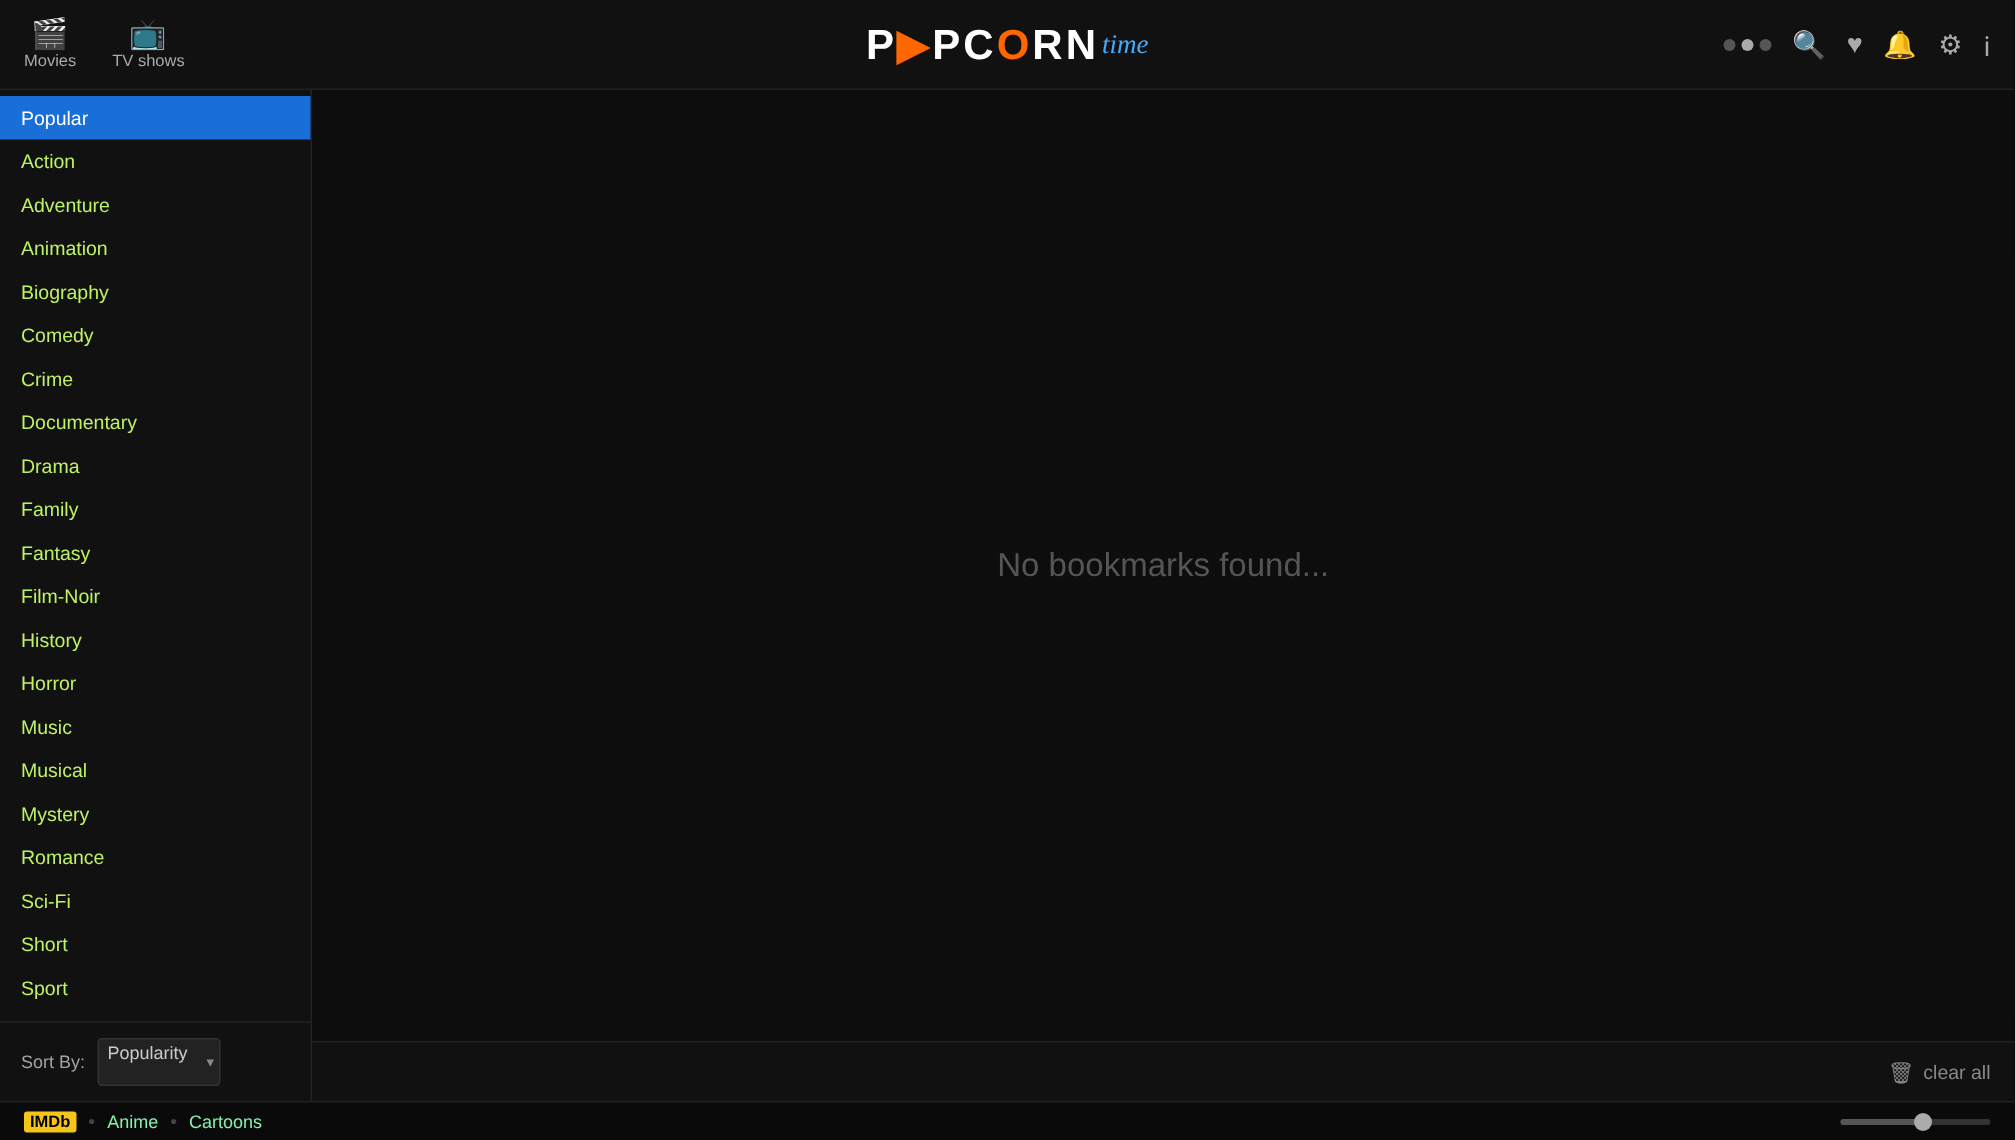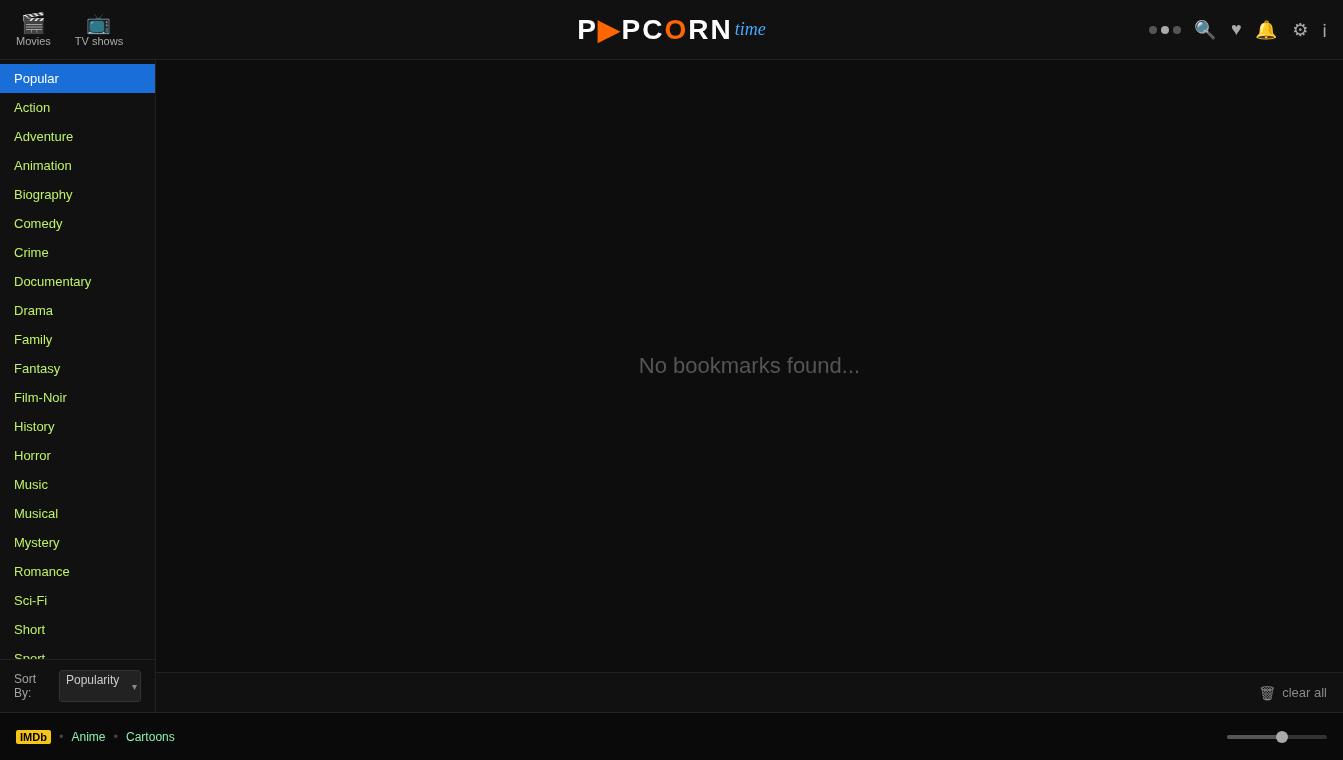--- a/index.html
+++ b/index.html
@@ -95,21 +95,21 @@
 
     
     .main-layout {
       display: flex;
       flex: 1;
       overflow: hidden;
     }
 
     
     .sidebar {
-      width: 156px;
+      width: 208px;
       background: #111;
       display: flex;
       flex-direction: column;
       border-right: 1px solid #222;
       flex-shrink: 0;
     }
     .sidebar-genres {
       flex: 1;
       overflow-y: auto;
       padding: 4px 0;
@@ -194,21 +194,21 @@
       align-items: center;
       gap: 6px;
       color: #888;
       cursor: pointer;
       font-size: 13px;
     }
     .trash-icon { font-size: 14px; }
 
     
     .bottom-bar {
-      height: 48px;
+      height: 26px;
       background: #0a0a0a;
       border-top: 1px solid #222;
       display: flex;
       align-items: center;
       justify-content: space-between;
       padding: 0 16px;
       flex-shrink: 0;
     }
     .bottom-links {
       display: flex;

